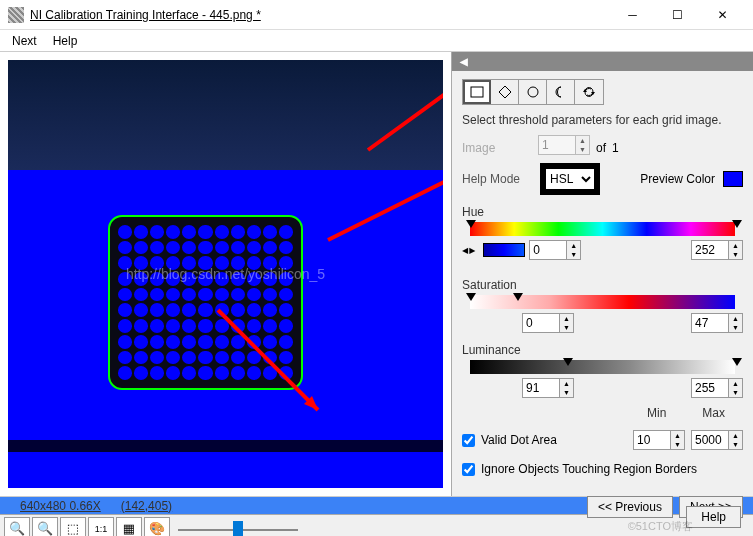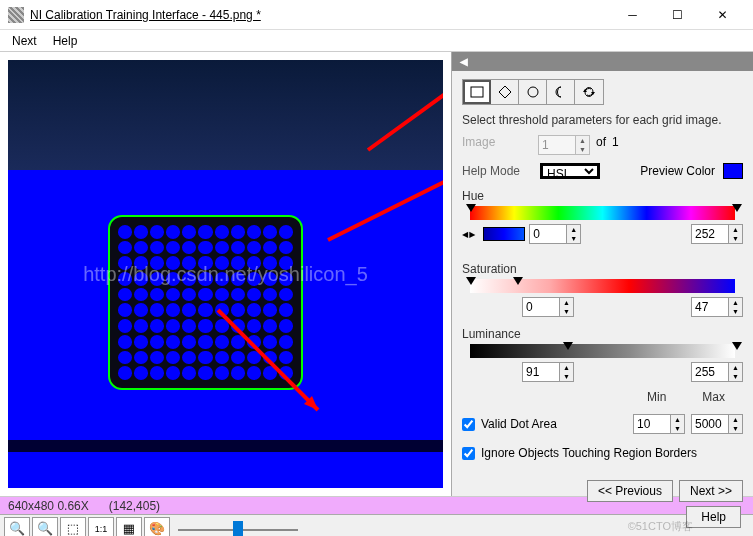--- a/index.html
+++ b/index.html
@@ -18,49 +18,49 @@
 .leftpane { width: 452px; background: #fff; display: flex; flex-direction: column; border-right: 1px solid #aaa; }
 .rightpane { flex: 1; background: #f0f0f0; display: flex; flex-direction: column; }
 
 .imgview { flex: 1; background: #000; position: relative; margin: 8px; overflow: hidden; }
 .fakeimg { position: absolute; inset: 0; background: #0000ff; }
 .fakeimg::before { content: ""; position: absolute; top: 0; left: 0; right: 0; height: 110px; background: linear-gradient(#0a1a3a,#1a2a5a); }
 .fakeimg::after { content: ""; position: absolute; bottom: 0; left: 0; right: 0; height: 60px; background: linear-gradient(#0000ff 20%, #000 20%, #000 40%, #0000ff 40%); opacity:0.8; }
 .calibgrid { position: absolute; top: 155px; left: 100px; width: 195px; height: 175px; background: #0a0a15; border: 2px solid #00ff00; border-radius: 14px; }
 .dotgrid { position: absolute; inset: 8px; display: grid; grid-template-columns: repeat(11,1fr); grid-template-rows: repeat(10,1fr); gap: 2px; }
 .dot { background: #0000ff; border-radius: 50%; width: 100%; height: 100%; }
-.watermark { position: absolute; top: 50%; left: 50%; transform: translate(-50%,-50%); color: rgba(255,255,255,0.4); font-size: 20px; white-space: nowrap; }
-
-.statusbar { height: 18px; background: #f0abfc; padding: 0 8px; color: #333; display: flex; gap: 20px; font-size: 11px; align-items: center; border-top: 1px solid #ccc; }
+.watermark { position: absolute; top: 50%; left: 50%; transform: translate(-50%,-50%); color: rgba(255,255,255,0.4); font-size: 14px; white-space: nowrap; }
+
+.statusbar { height: 18px; background: #3b82f6; padding: 0 20px; color: #333; display: flex; gap: 20px; font-size: 11px; align-items: center; border-top: 1px solid #ccc; text-decoration: underline; }
 .toolbar { height: 28px; background: #f0f0f0; display: flex; align-items: center; padding: 0 4px; gap: 2px; border-top: 1px solid #aaa; }
 .tbtn { width: 26px; height: 24px; border: 1px solid #999; background: #fff; display: flex; align-items: center; justify-content: center; font-size: 13px; }
 .slider { flex: 0 0 120px; height: 20px; margin-left: 6px; position: relative; }
 .slidertrack { position: absolute; top: 50%; left: 0; right: 0; height: 2px; background: #888; }
 .sliderthumb { position: absolute; top: 2px; left: 55px; width: 10px; height: 16px; background: #0078d7; }
 
 .stepheader { background: #888; color: #fff; font-weight: bold; padding: 4px 8px; display: flex; align-items: center; gap: 6px; }
 .stepheader .chev { font-size: 10px; }
 
 .panelbody { padding: 8px 10px; display: flex; flex-direction: column; gap: 8px; }
 .shaperow { display: flex; gap: 0; border: 1px solid #999; width: fit-content; }
 .shapebtn { width: 28px; height: 24px; display: flex; align-items: center; justify-content: center; border-right: 1px solid #999; background: #f0f0f0; }
 .shapebtn:last-child { border-right: none; }
 .shapebtn.sel { background: #fff; border: 2px solid #555; }
 
 .instruction { color: #333; }
-.formrow { display: flex; align-items: flex-start; gap: 6px; }
+.formrow { display: flex; align-items: flex-end; gap: 6px; }
 .label { color: #555; width: 70px; }
 .label.dis { color: #aaa; }
 .spin { display: flex; border: 1px solid #999; background: #fff; height: 20px; }
 .spin input { border: none; width: 36px; padding: 0 3px; text-align: left; outline: none; }
 .spin .arrows { width: 14px; display: flex; flex-direction: column; border-left: 1px solid #999; }
 .spin .arrows span { flex: 1; font-size: 7px; display: flex; align-items: center; justify-content: center; background: #f0f0f0; }
 
 .colormoderow { display: flex; align-items: center; gap: 8px; }
-select { border: 3px solid #000000; height: 16px; background: #fff; width: 60px; }
+select { border: 6px solid #000000; height: 32px; background: #fff; width: 60px; }
 .prevcolor { width: 20px; height: 16px; border: 1px solid #000; }
 
 .slidergroup { margin-top: 2px; }
 .slidergroup .sglabel { color: #333; margin-bottom: 3px; }
 .gradbar { height: 14px; position: relative; margin-bottom: 4px; }
 .gradbar .track { position: absolute; inset: 0 8px; }
 .hueg { background: linear-gradient(to right,#f00,#ff0,#0f0,#0ff,#00f,#f0f,#f00); }
 .satg { background: linear-gradient(to right,#fff 0%,#faa 30%,#f00 60%,#00f 100%); }
 .lumg { background: linear-gradient(to right,#000,#444 30%,#888 60%,#fff); }
 .gradbar .thumb { position: absolute; top: -2px; width: 0; height: 0; border-left: 5px solid transparent; border-right: 5px solid transparent; border-top: 8px solid #000; }

